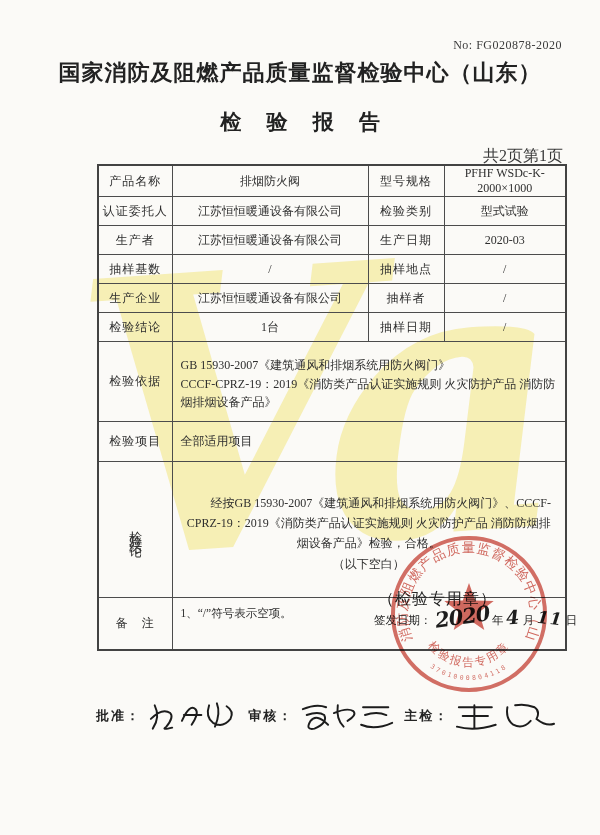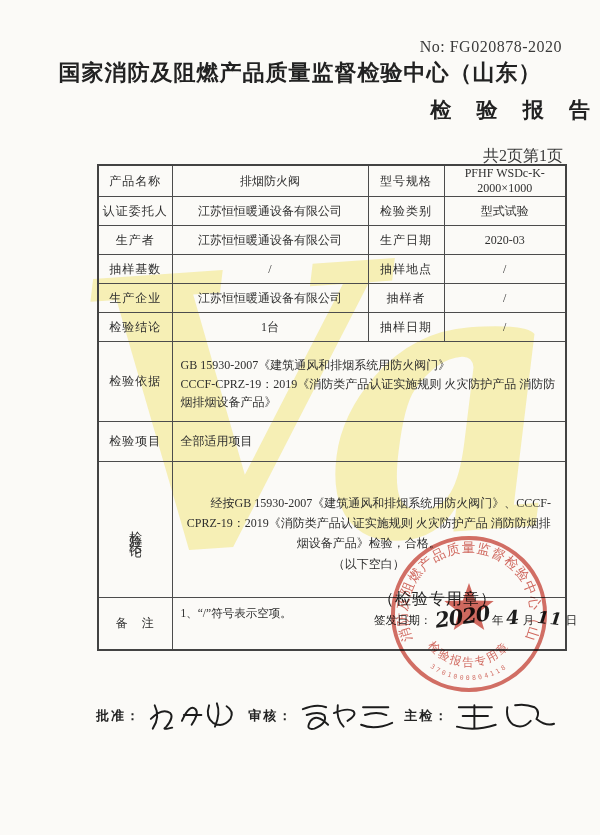--- a/index.html
+++ b/index.html
@@ -4,29 +4,29 @@
 <style>
   * { margin:0; padding:0; box-sizing:border-box; }
   html,body { width:600px; height:835px; }
   body { font-family:"Liberation Serif","DejaVu Serif",serif; background:#e9e9e7; }
   .page {
     position:relative; width:600px; height:835px; margin:0 auto;
     background:#fbfaf7; overflow:hidden; color:#2e2e2e;
   }
   
   .report-no {
-    position:absolute; top:38px; right:38px; font-size:16px;
+    position:absolute; top:38px; right:38px; font-size:12px;
     letter-spacing:.5px; color:#3a3a3a;
   }
   .org-title {
     position:absolute; top:58px; left:0; width:100%; text-align:center;
     font-size:22px; font-weight:bold; letter-spacing:1px; color:#222;
   }
   .doc-title {
-    position:absolute; top:96px; left:0; width:100%; text-align:right;
+    position:absolute; top:108px; left:0; width:100%; text-align:center;
     font-size:21px; font-weight:bold; letter-spacing:10px; text-indent:10px; color:#222;
   }
   .page-indicator {
     position:absolute; top:146px; right:37px; font-size:16px; color:#3a3a3a;
   }
   
   .watermark {
     position:absolute; left:78px; top:218px; z-index:1;
     font-family:"DejaVu Serif","Liberation Serif",serif;
     font-style:italic; font-weight:bold; font-size:380px; line-height:1;

